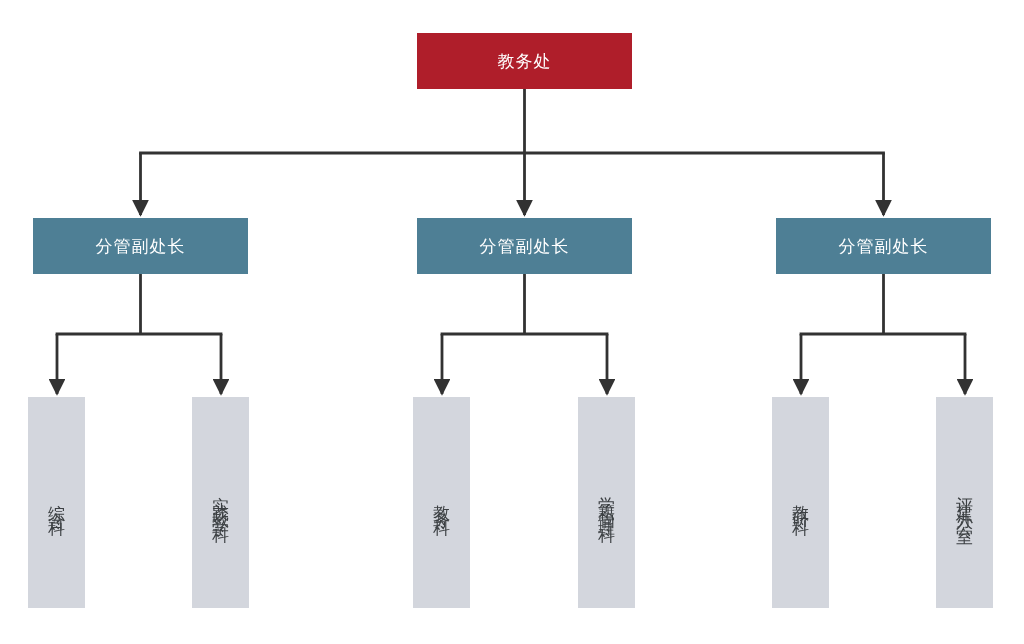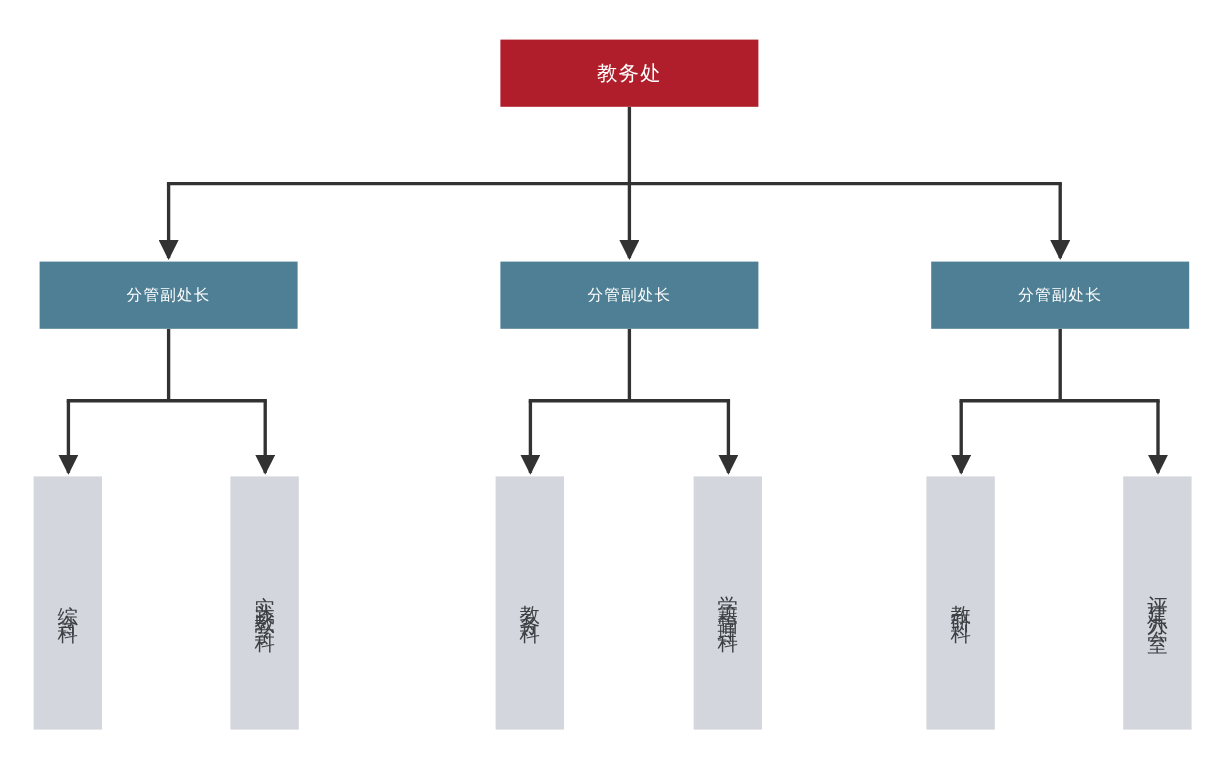--- a/index.html
+++ b/index.html
@@ -35,21 +35,21 @@
     color: var(--node-text-light, #ffffff);
     font-size: 17px;
     letter-spacing: 1px;
   }
 
   .node-manager {
     top: 218px;
     width: 215px; height: 56px;
     background: var(--manager-color, #4E7F95);
     color: var(--node-text-light, #ffffff);
-    font-size: 13px;
+    font-size: 17px;
     letter-spacing: 1px;
   }
   .node-manager.g1 { left: 33px; }
   .node-manager.g2 { left: 417px; }
   .node-manager.g3 { left: 776px; }
 
   .node-dept {
     top: 397px;
     width: 57px; height: 211px;
     background: var(--dept-color, #D3D6DD);

